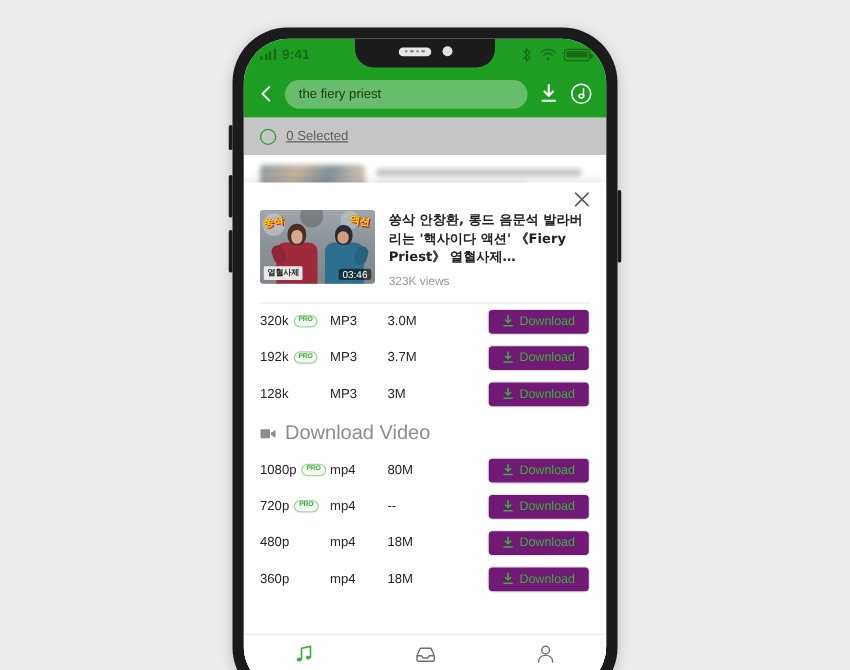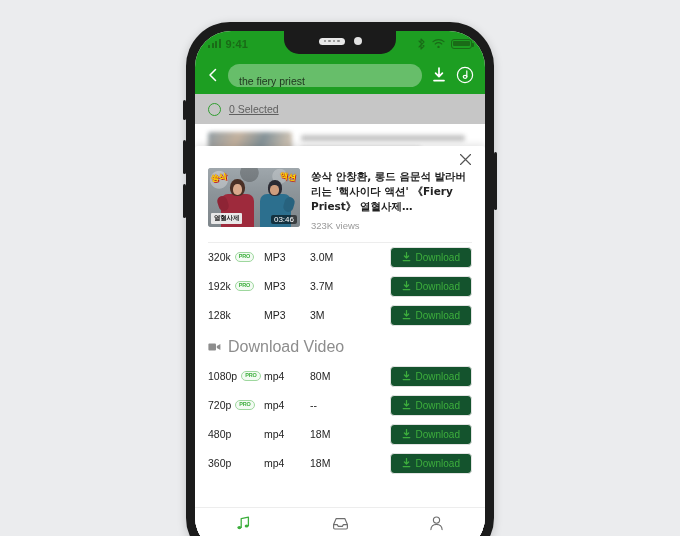--- a/index.html
+++ b/index.html
@@ -89,21 +89,21 @@
     position: relative; z-index: 20;
     height: 38px; background: #1d9e22;
     display: flex; align-items: center; gap: 8px;
     padding: 0 11px;
   }
   #back-icon { width: 14px; height: 14px; flex: 0 0 auto; }
   #search-field {
     flex: 1 1 auto; height: 23px;
     background: rgba(255,255,255,.33);
     border-radius: 12px;
-    display: flex; align-items: flex-end;
+    display: flex; align-items: center;
     padding: 0 11px;
   }
   #search-text { font-size: 10.5px; color: #20371f; }
   .hdr-icon { flex: 0 0 auto; width: 18px; height: 18px; }
 
   
   #page-bg { position: absolute; left:0; right:0; top:63px; bottom:0; background:#fff; z-index:5; }
   #selbar {
     height: 30px; background: #c6c6c6;
     display: flex; align-items: center; gap: 8px; padding: 0 13px;
@@ -190,21 +190,21 @@
   .pro {
     display:inline-flex; align-items:center; justify-content:center;
     font-size:5.5px; font-weight:bold; color:#3dae3d; letter-spacing:-.2px;
     border:1px solid #9ed79e; border-radius:6px;
     padding:1px 3px; line-height:1; background:#f3fbf3;
   }
   .dl-btn {
     flex:0 0 auto;
     display:flex; align-items:center; gap:5px;
     border:1px solid #e3e3e3; border-radius:4px;
-    background:#14532d; padding:4px 11px;
+    background:#701a75; padding:4px 11px;
     font-size:10px; color:#3dae3d;
   }
   .dl-icon { width:9px; height:10px; flex:0 0 auto; }
 
   
   #vid-sec { display:flex; align-items:center; gap:7px; height:30px; margin-top:2px; }
   #cam-icon { width:13px; height:10px; flex:0 0 auto; }
   #vid-sec-label { font-size:16px; color:#8d8d8d; }
 
   

